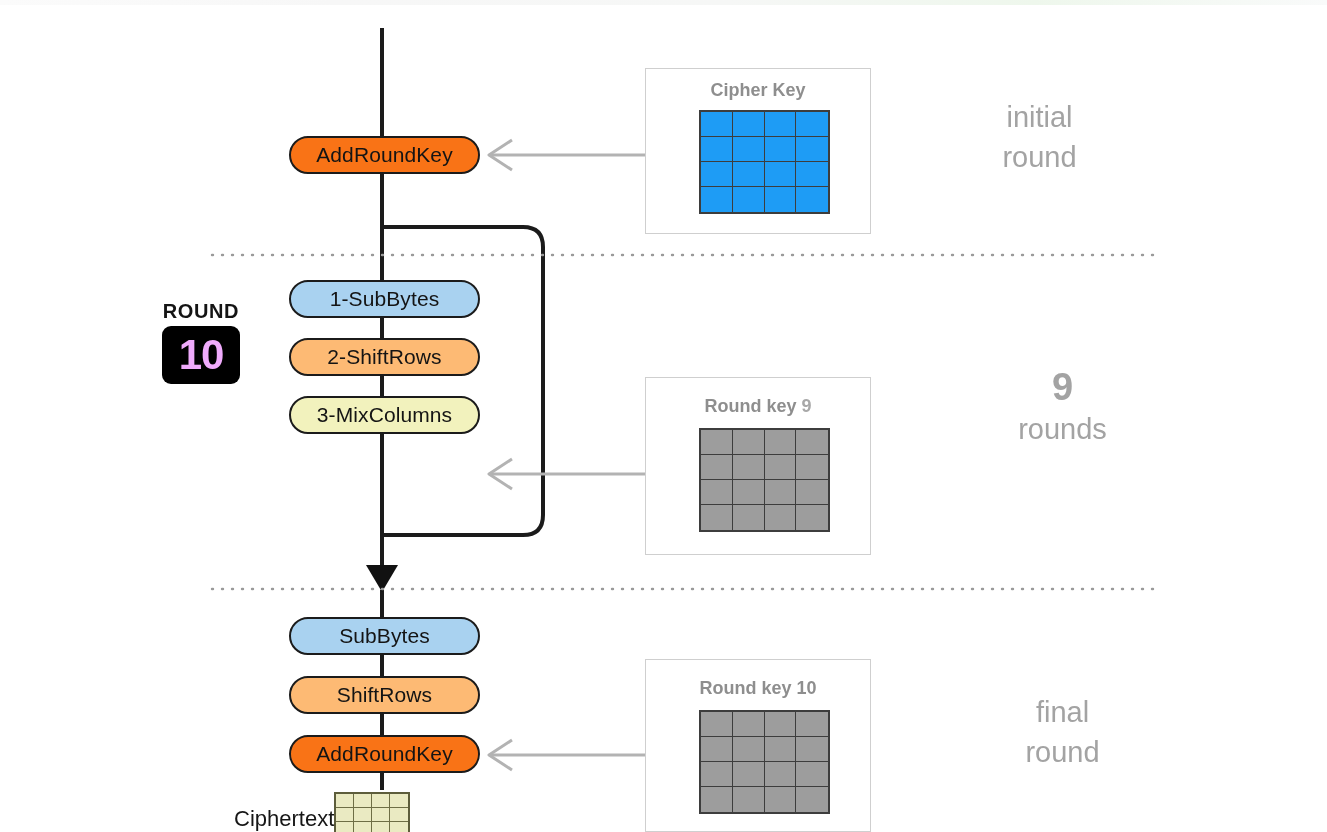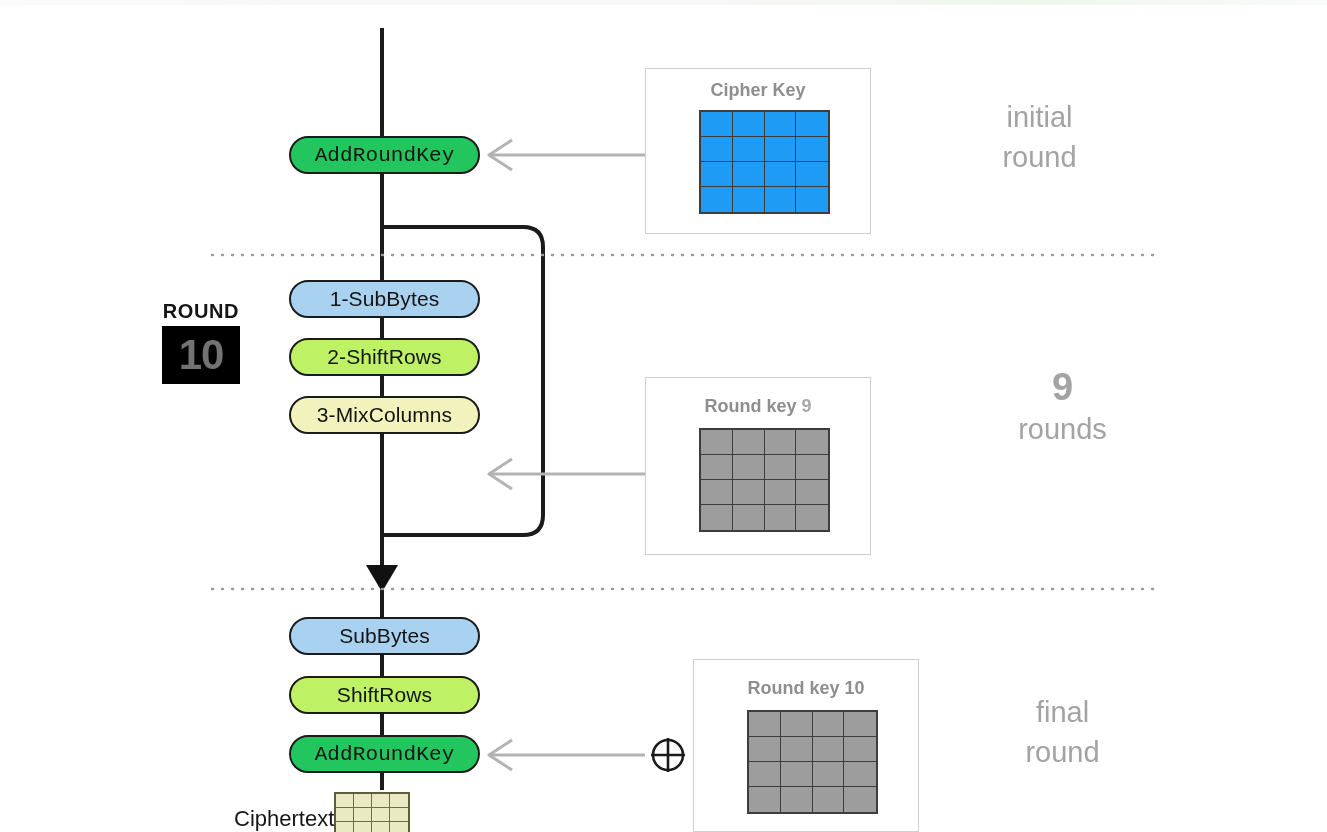--- a/index.html
+++ b/index.html
@@ -41,23 +41,23 @@
     border-radius: 19px;
     display: flex;
     align-items: center;
     justify-content: center;
     font-size: 21px;
     color: #141414;
     letter-spacing: 0.1px;
     white-space: nowrap;
     z-index: 5;
   }
-  .pill.green  { background: #22c55e; font-family: Liberation Mono, monospace; }
+  .pill.green  { background: #f97316; }
   .pill.blue   { background: #a9d2f0; }
-  .pill.pink   { background: #bef264; }
+  .pill.pink   { background: #fdba74; }
   .pill.yellow { background: #f2f2bd; }
 
   
   .keybox {
     position: absolute;
     box-sizing: border-box;
     border: 1.5px solid #cfcfcf;
     background: #ffffff;
     z-index: 4;
     padding-left: 36px;
@@ -100,27 +100,28 @@
     font-weight: bold;
     color: #141414;
     letter-spacing: 0.6px;
     text-align: center;
   }
   .round-num {
     margin-top: 3px;
     width: 78px;
     height: 58px;
     background: #000000;
-    color: #737373;
+    color: #f0abfc;
     font-size: 42px;
     font-weight: bold;
     display: flex;
     align-items: center;
     justify-content: center;
     letter-spacing: -1px;
+    border-radius: 9px;
   }
 
   
   .caption {
     position: absolute;
     text-align: center;
     color: #a3a3a3;
     font-size: 29px;
     line-height: 40px;
     font-weight: 500;
@@ -254,21 +255,21 @@
 
   <div class="caption" style="left:955px; top:365px; width:215px;">
     <span class="big">9</span>
     <span class="sm">rounds</span>
   </div>
 
   <div class="pill blue" style="left:289px; top:617px; width:191px;">SubBytes</div>
   <div class="pill pink" style="left:289px; top:676px; width:191px;">ShiftRows</div>
   <div class="pill green" style="left:289px; top:735px; width:191px;">AddRoundKey</div>
 
-  <div class="keybox" style="left:645px; top:659px; width:226px; height:173px;margin-left:48px;">
+  <div class="keybox" style="left:645px; top:659px; width:226px; height:173px;">
     <div class="keybox-title" style="top:18px;">Round key 10</div>
     <div class="grid roundkey" style="left:53px; top:50px; width:131px; height:104px;">
       <i></i>
         <i></i>
         <i></i>
         <i></i>
         <i></i>
         <i></i>
         <i></i>
         <i></i>

